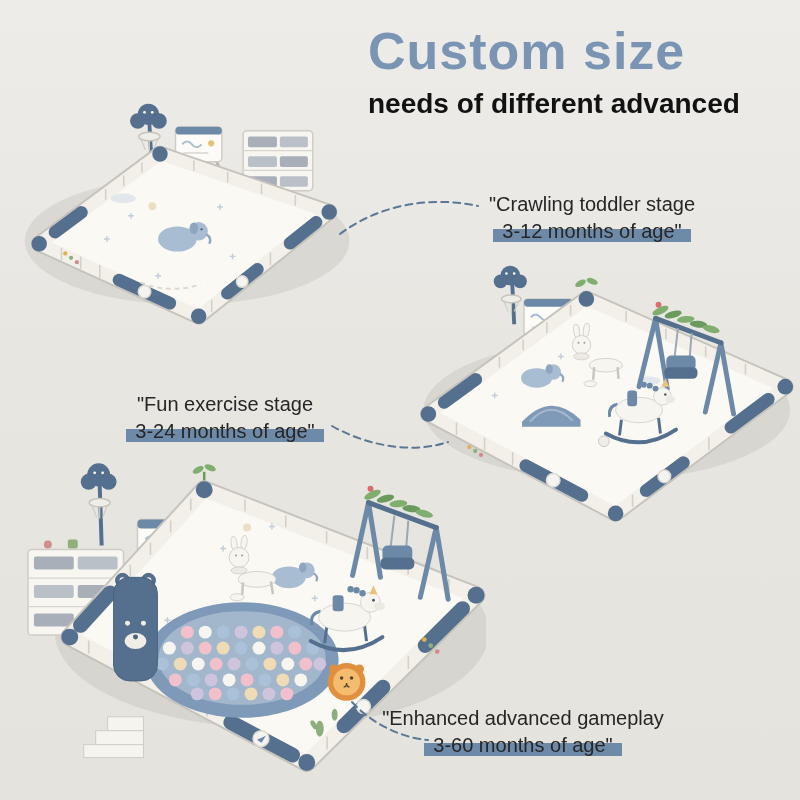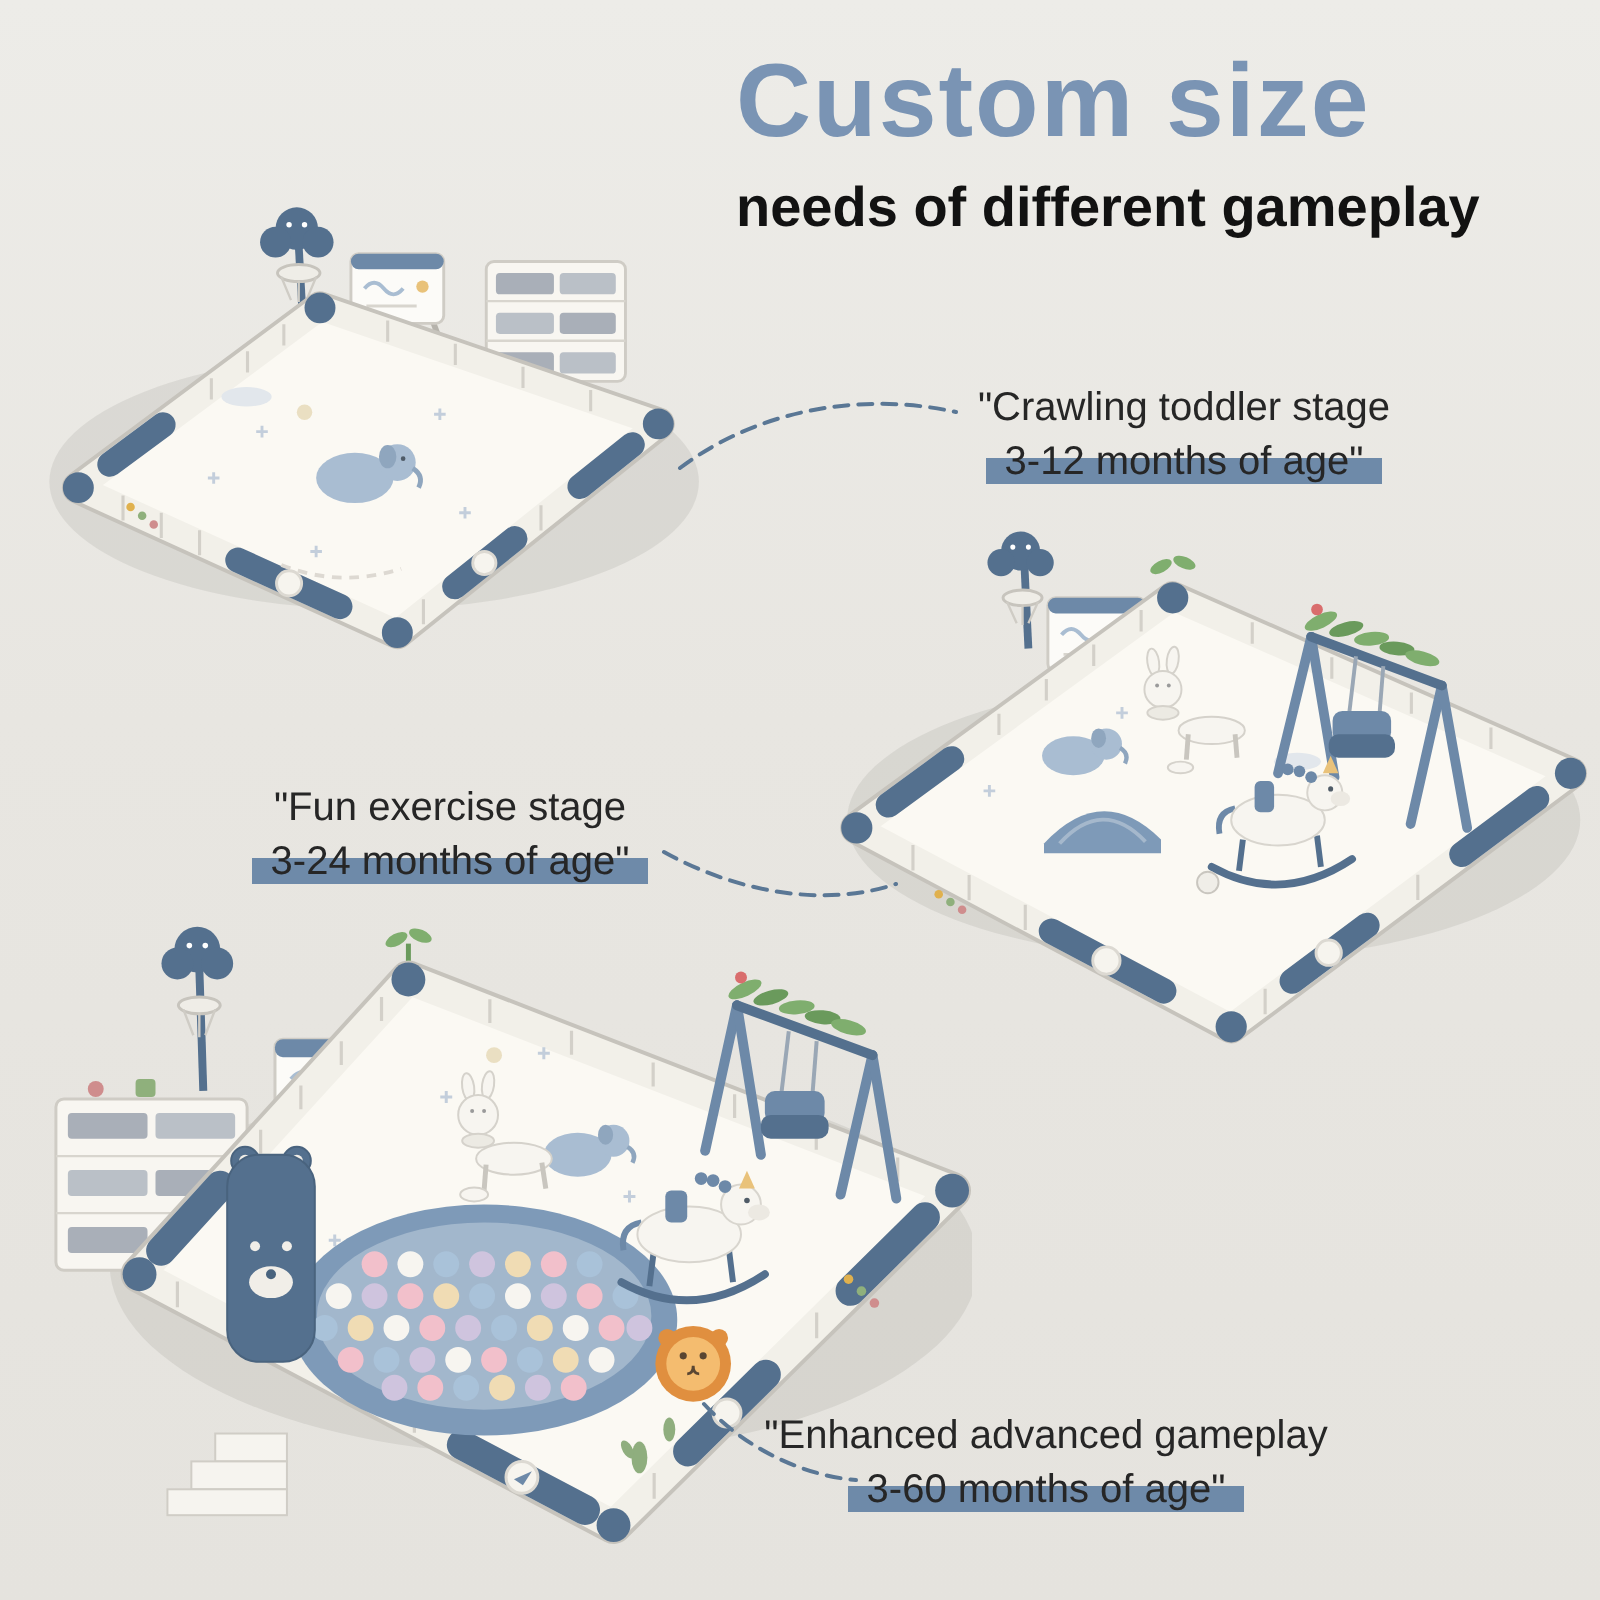--- a/index.html
+++ b/index.html
@@ -32,21 +32,21 @@
   .conn-3 { left:346px; top:694px; }
 </style>
 </head>
 <body>
 
 <div class="canvas">
 
   <div class="header">
     <div class="title">Custom size</div>
     <div class="subtitle">
-      <div>needs of different gameplay</div>
+      <div>needs of different advanced</div>
     </div>
   </div>
 
   <svg class="fig fig-a" width="348" viewBox="0 0 360 250">
     <ellipse cx="178" cy="152" rx="168" ry="66" fill="rgba(110,108,98,0.12)"></ellipse>
     <g>
       <line x1="141" y1="66" x2="139" y2="30" stroke="#54708e" stroke-width="4"></line>
       <circle cx="138" cy="21" r="11" fill="#54708e"></circle>
       <circle cx="127" cy="28" r="8" fill="#54708e"></circle>
       <circle cx="149" cy="28" r="8" fill="#54708e"></circle>

